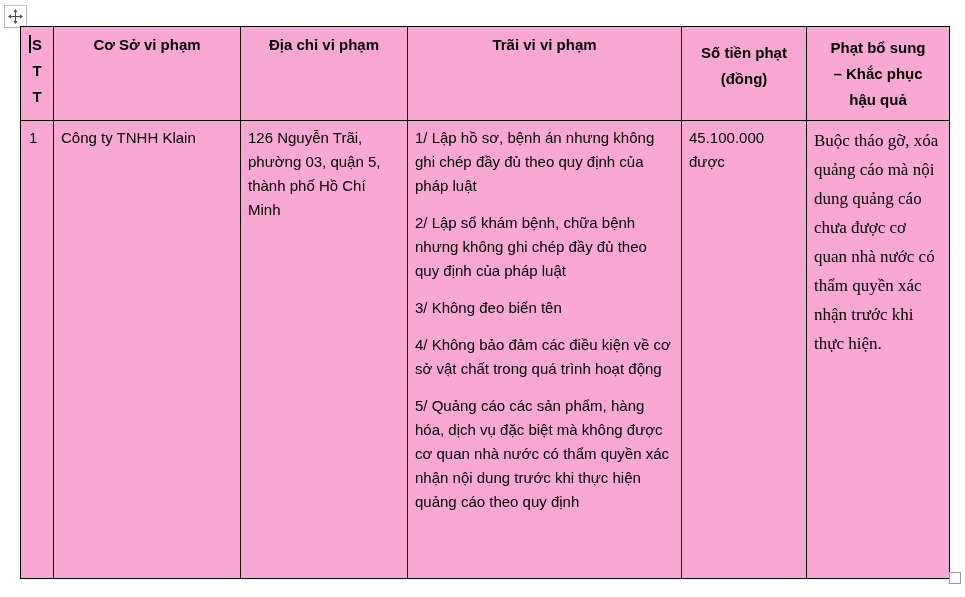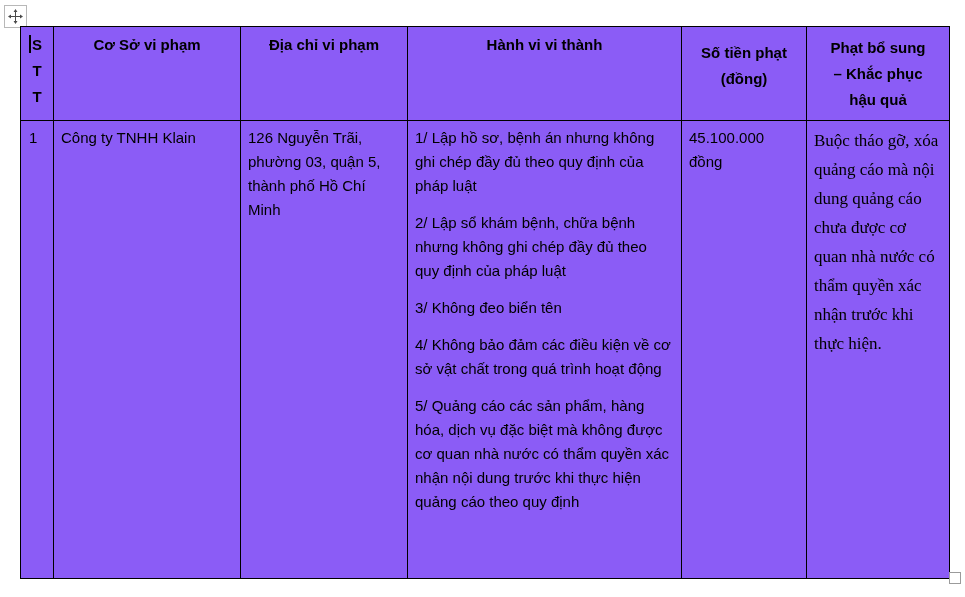--- a/index.html
+++ b/index.html
@@ -22,21 +22,21 @@
     position: absolute; left: 949px; top: 572px; width: 12px; height: 12px;
     background: #fff; border: 1px solid #9b9b9b;
     cursor: nwse-resize;
   }
 
   table.violations {
     position: absolute; left: 20px; top: 26px;
     width: 929px; table-layout: fixed;
     border-collapse: collapse;
   }
-  th, td { border: 1px solid #000; vertical-align: top; background: #8b5cf6; }
+  th, td { border: 1px solid #000; vertical-align: top; background: #f9a8d4; }
 
   thead th {
     font-weight: bold; font-size: 15px; line-height: 26px;
     text-align: center; padding: 5px 4px 4px 4px;
     height: 87px;
   }
   tbody td {
     font-size: 15px; line-height: 24px;
     padding: 5px 7px; height: 458px;
   }
@@ -94,21 +94,21 @@
           <span class="caret"></span>
           <div class="stt-stack">STT</div>
         </th>
         <th>
           <div>Cơ Sở vi phạm</div>
         </th>
         <th>
           <div>Địa chỉ vi phạm</div>
         </th>
         <th>
-          <div>Hành vi vi thành</div>
+          <div>Trãi vi vi phạm</div>
         </th>
         <th>
           <div class="hdr-fine">Số tiền phạt (đồng)</div>
         </th>
         <th>
           <div class="hdr-extra">Phạt bổ sung – Khắc phục hậu quả</div>
         </th>
       </tr>
     </thead>
     <tbody>
@@ -116,21 +116,21 @@
         <td class="col-stt">1</td>
         <td>Công ty TNHH Klain</td>
         <td>126 Nguyễn Trãi, phường 03, quận 5, thành phố Hồ Chí Minh</td>
         <td class="col-violations">
             <p class="para">1/ Lập hồ sơ, bệnh án nhưng không ghi chép đầy đủ theo quy định của pháp luật</p>
             <p class="para">2/ Lập sổ khám bệnh, chữa bệnh nhưng không ghi chép đầy đủ theo quy định của pháp luật</p>
             <p class="para">3/ Không đeo biển tên</p>
             <p class="para">4/ Không bảo đảm các điều kiện về cơ sở vật chất trong quá trình hoạt động</p>
             <p class="para">5/ Quảng cáo các sản phẩm, hàng hóa, dịch vụ đặc biệt mà không được cơ quan nhà nước có thẩm quyền xác nhận nội dung trước khi thực hiện quảng cáo theo quy định</p>
           </td>
-        <td>45.100.000 đồng</td>
+        <td>45.100.000 được</td>
         <td class="col-extra">Buộc tháo gỡ, xóa quảng cáo mà nội dung quảng cáo chưa được cơ quan nhà nước có thẩm quyền xác nhận trước khi thực hiện.</td>
       </tr>
     </tbody>
   </table>
 
   <div class="resize-handle"></div>
 
 </div>
 
 </body></html>

